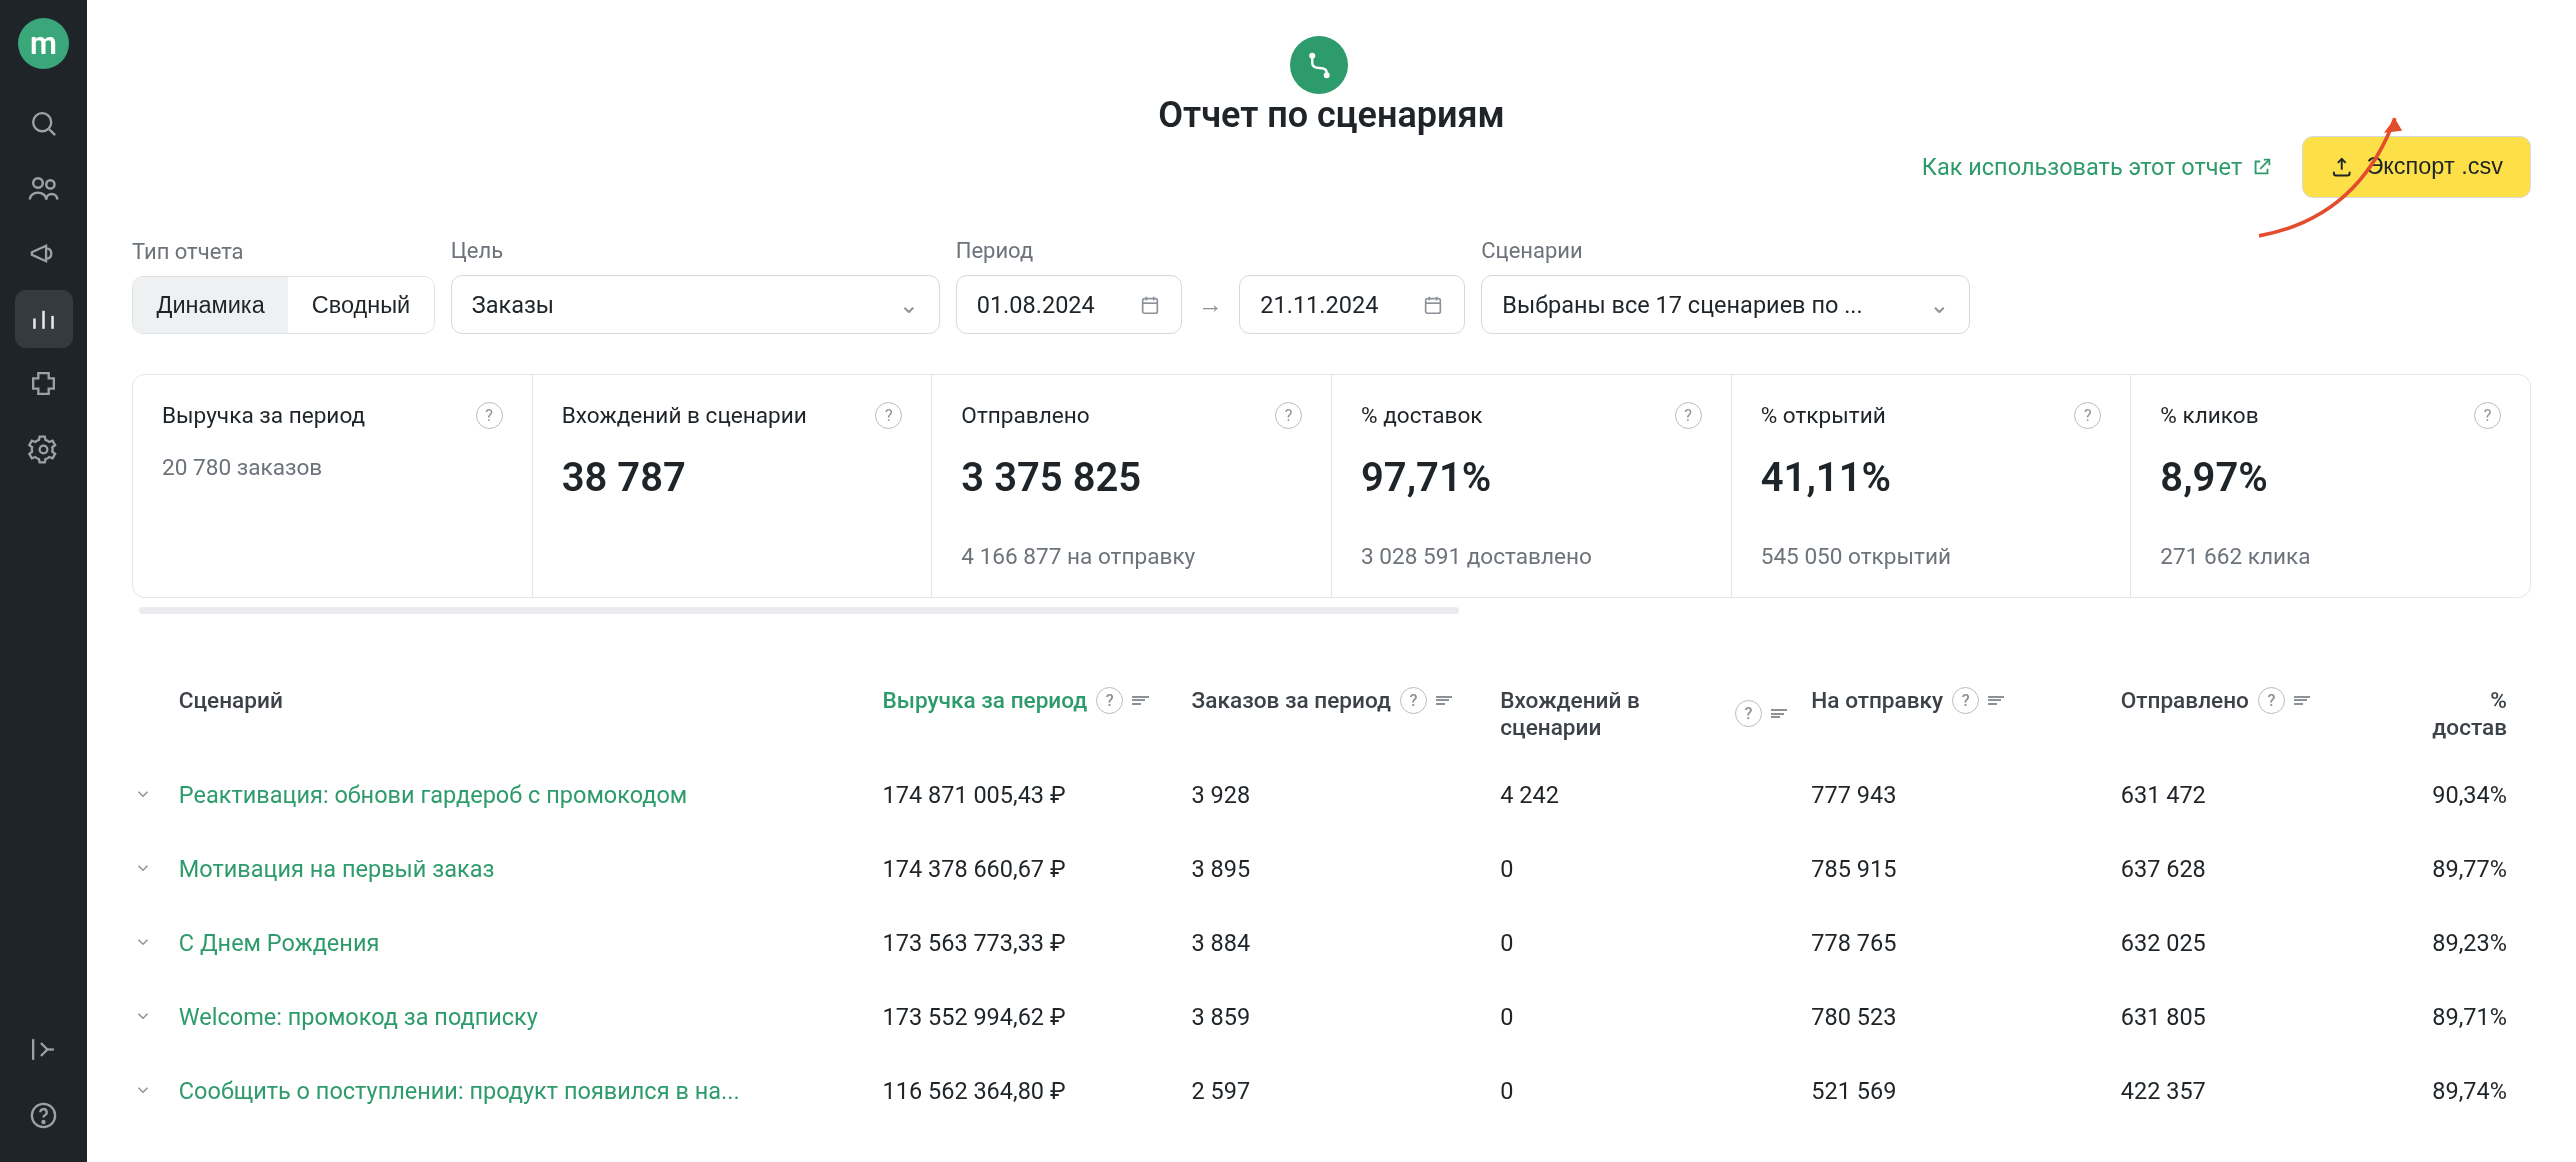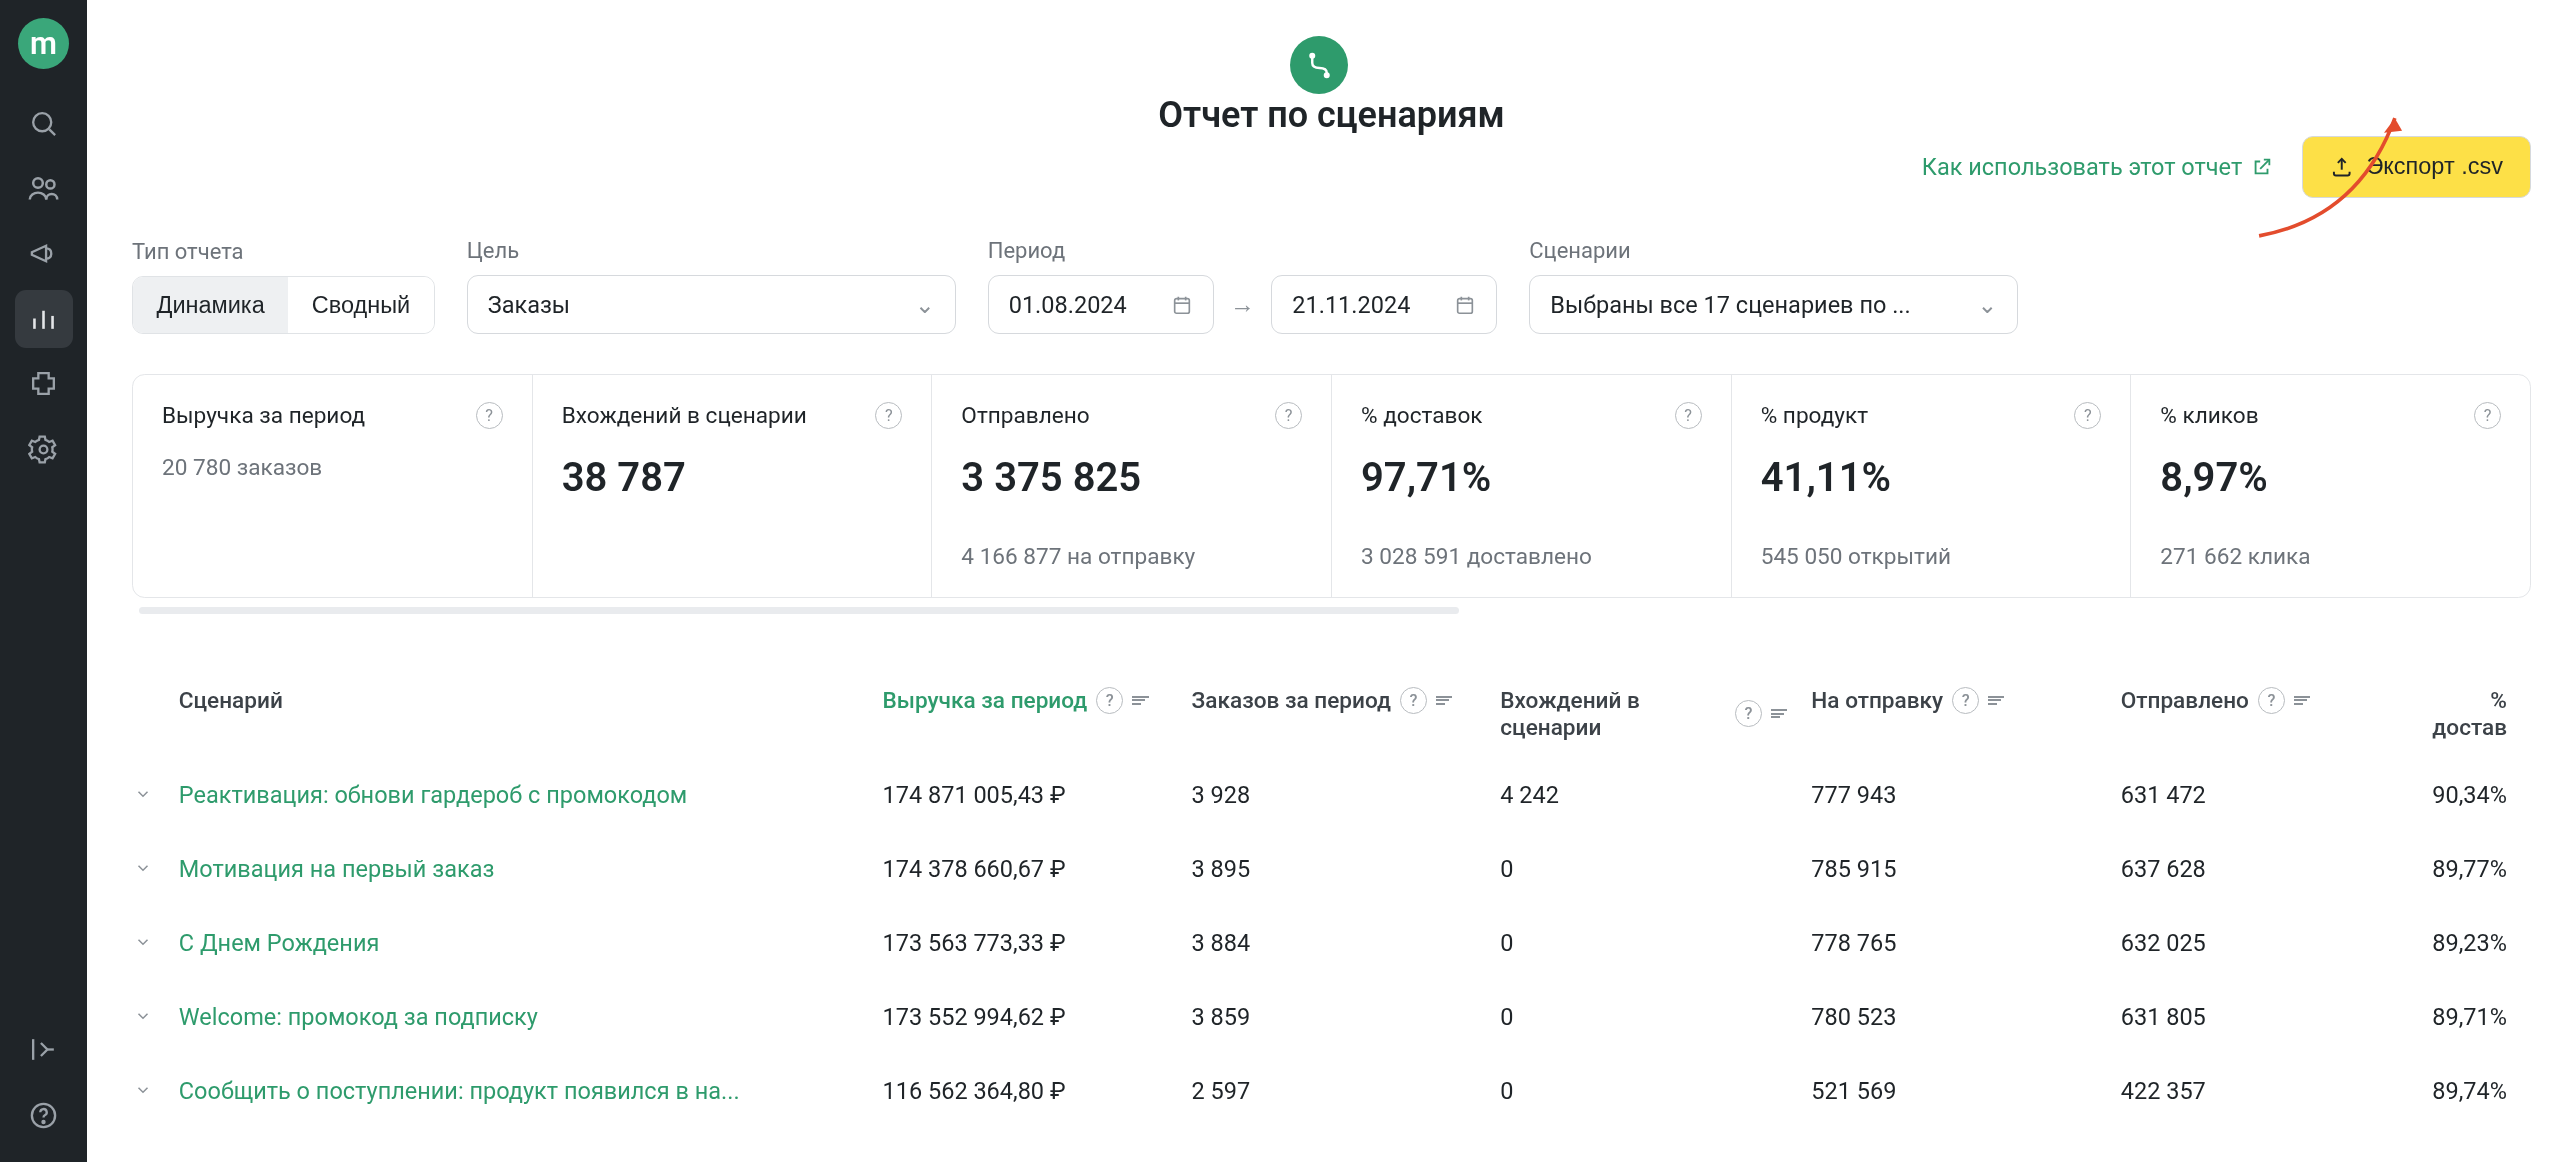--- a/index.html
+++ b/index.html
@@ -9,21 +9,21 @@
 .sidebar .nav-item { width: 58px; height: 58px; display: flex; align-items: center; justify-content: center; border-radius: 11px; color: #9aa1a8; cursor: pointer; }
 .sidebar .nav-item.active { background: #353a3f; color: #e4e6e8; }
 .sidebar .spacer { flex: 1; }
 .main { flex: 1; padding: 36px 45px 0 45px; overflow: hidden; position: relative; }
 .header-row { display: flex; align-items: center; margin-bottom: 40px; flex-direction: column; }
 .header-row .round-icon { width: 58px; height: 58px; border-radius: 50%; background: #2e9b6c; color: #fff; display: flex; align-items: center; justify-content: center; margin-right: 25px; }
 .header-row h1 { font-size: 36px; font-weight: 600; color: #1f2428; }
 .header-right { margin-left: auto; display: flex; align-items: center; gap: 29px; }
 .help-link { color: #2e9b6c; font-size: 23.5px; text-decoration: none; display: inline-flex; align-items: center; gap: 9px; }
 .export-btn { border: 0.9px solid #d6d9dd; background: #fde047; border-radius: 11px; padding: 16.3px 27px; font-size: 23.5px; color: #1f2428; display: inline-flex; align-items: center; gap: 12.7px; cursor: pointer; }
-.filters { display: flex; gap: 32px; margin-bottom: 40px; align-items: flex-end; }
+.filters { display: flex; gap: 16px; margin-bottom: 40px; align-items: flex-end; }
 .fgroup { display: flex; flex-direction: column; gap: 12.7px; }
 .flabel { font-size: 22px; color: #6d737a; }
 .toggle { display: inline-flex; border: 0.9px solid #e0e3e6; border-radius: 11px; overflow: hidden; }
 .toggle-btn { padding: 14.5px 23.5px; font-size: 23.5px; background: #fff; border: none; cursor: pointer; color: #1f2428; }
 .toggle-btn.active { background: #eef0f2; }
 .select, .date-input { border: 0.9px solid #d6d9dd; border-radius: 11px; padding: 14.5px 20px; font-size: 23.5px; color: #1f2428; background: #fff; display: inline-flex; align-items: center; justify-content: space-between; gap: 16.3px; cursor: pointer; }
 .select .chev { color: #8c9298; }
 .date-row { display: flex; align-items: center; gap: 16.3px; }
 .arrow-sep { color: #8c9298; font-size: 25px; }
 .metrics { display: flex; border: 0.9px solid #e4e6e9; border-radius: 12.7px; overflow: hidden; margin-bottom: 9px; }
@@ -224,21 +224,21 @@
       <div class="mcard">
     <div class="mtop">
       <span class="mlabel">% доставок</span>
       <span class="qmark">?</span>
     </div>
     <div class="mval">97,71%</div>
     <div class="msub">3 028 591 доставлено</div>
       </div>
       <div class="mcard">
     <div class="mtop">
-      <span class="mlabel">% продукт</span>
+      <span class="mlabel">% открытий</span>
       <span class="qmark">?</span>
     </div>
     <div class="mval">41,11%</div>
     <div class="msub">545 050 открытий</div>
       </div>
       <div class="mcard">
     <div class="mtop">
       <span class="mlabel">% кликов</span>
       <span class="qmark">?</span>
     </div>

